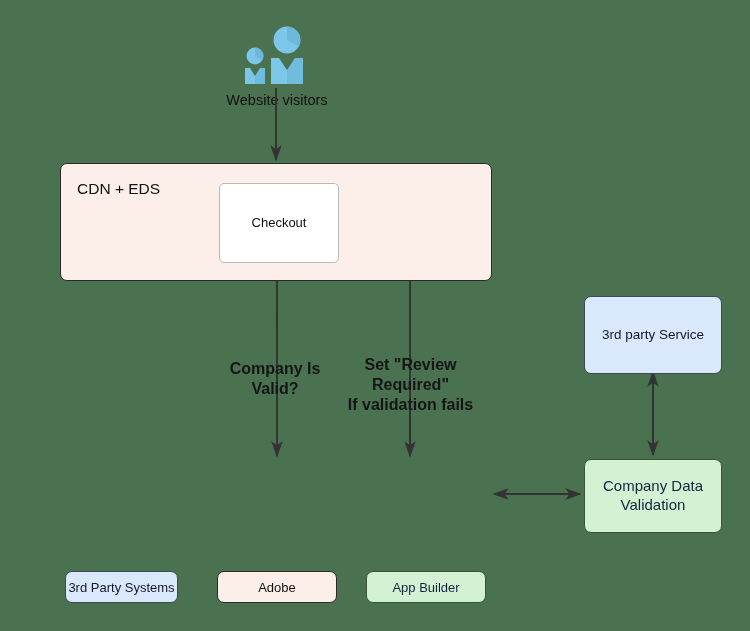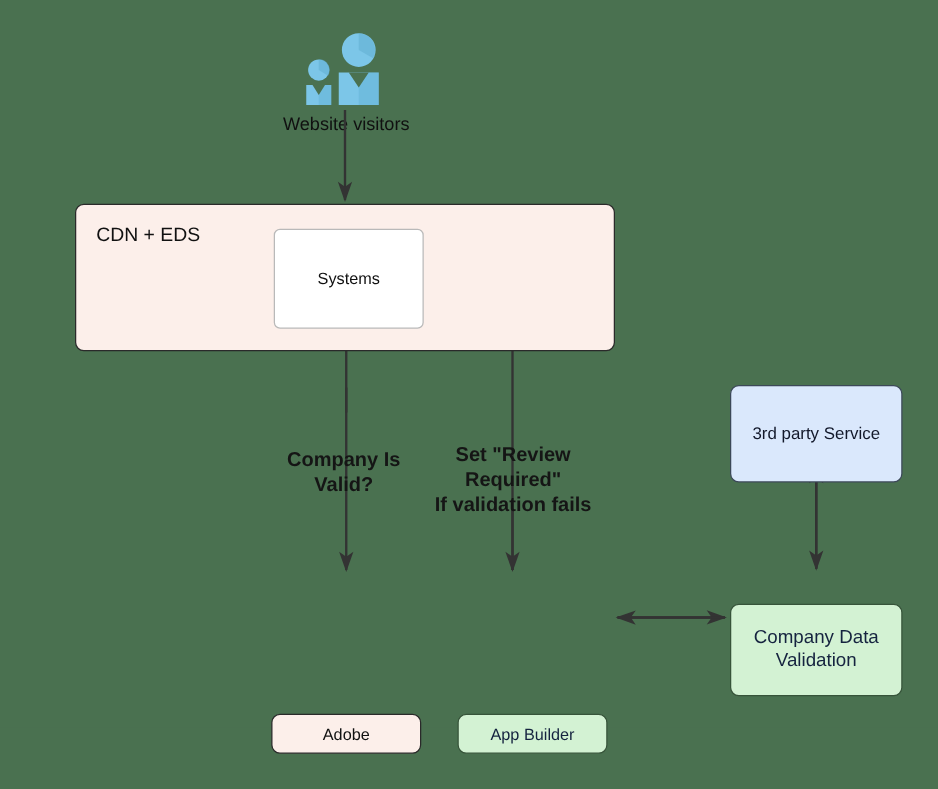--- a/index.html
+++ b/index.html
@@ -30,42 +30,42 @@
     border: 1.4px solid #262626;
     display: flex;
     align-items: center;
     justify-content: center;
     text-align: center;
     line-height: 1.25;
   }
   .pink   { background: #fcefea; border-color: #2a2a2a; color: #101010; }
   .white  { background: #ffffff; border-color: #b9b9b9; color: #101010; }
   .blue   { background: #dae8fc; border-color: #3c4858; color: #12182a; }
-  .green  { background: #d3f2d3; border-color: #37543a; color: #15233f; margin-top: 24px; }
+  .green  { background: #d3f2d3; border-color: #37543a; color: #15233f; }
 
   #cdn-eds {
     left: 60px; top: 163px; width: 432px; height: 118px;
     justify-content: flex-start; align-items: flex-start;
   }
   #cdn-eds .title {
     margin: 15px 18px 0 16px;
     font-size: 15.5px;
     color: #111;
   }
   #checkout {
     left: 219px; top: 183px; width: 120px; height: 80px;
     font-size: 13px;
     border-radius: 5px;
   }
   #api-mesh {
     left: 60px; top: 459px; width: 432px; height: 74px;
     font-size: 13.5px;
   }
   #third-party-service {
-    left: 584px; top: 308px; width: 138px; height: 78px;
+    left: 584px; top: 296px; width: 138px; height: 78px;
     font-size: 13.5px;
   }
   #company-data-validation {
     left: 584px; top: 459px; width: 138px; height: 74px;
     font-size: 15px;
     font-weight: 400;
   }
 
   .legend-box {
     position: absolute;
@@ -162,37 +162,40 @@
       <line x1="653" y1="455" x2="653" y2="372" marker-end="url(#arrow)"></line>
       <line x1="653" y1="372" x2="653" y2="455" marker-end="url(#arrow)"></line>
     </g>
   </svg>
 
   <div class="node pink" id="cdn-eds">
     <div class="title">CDN + EDS</div>
   </div>
 
   <div class="node white" id="checkout">
-    <span>Systems</span>
+    <span>Checkout</span>
   </div>
 
   <div class="edge-label" id="label-company-valid">Company Is Valid?</div>
   <div class="edge-label" id="label-review-required">Set "Review Required"
 If validation fails</div>
 
 
   <div class="node blue" id="third-party-service">
     <span>3rd party Service</span>
   </div>
 
   <div class="node green" id="company-data-validation">
     <span style="white-space:pre-line">Company Data
 Validation</span>
   </div>
 
+  <div class="legend-box" id="legend-third-party">
+    <span>3rd Party Systems</span>
+  </div>
   <div class="legend-box" id="legend-adobe">
     <span>Adobe</span>
   </div>
   <div class="legend-box" id="legend-app-builder">
     <span>App Builder</span>
   </div>
 
 </div>
 
 </body></html>

